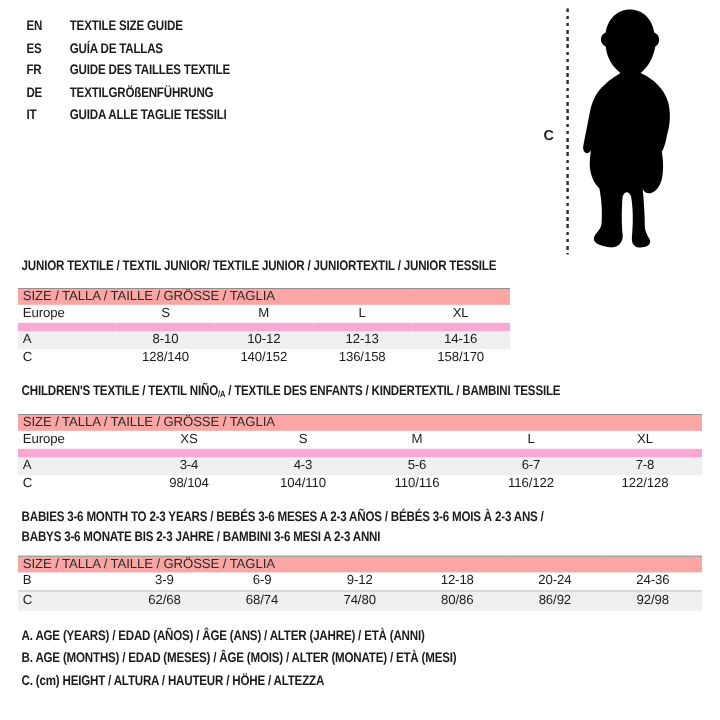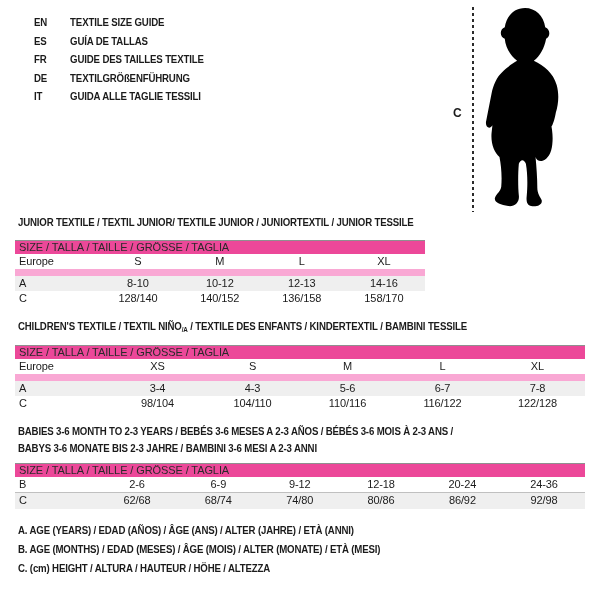--- a/index.html
+++ b/index.html
@@ -8,21 +8,21 @@
     position:relative;
     width:600px; height:600px;
     background:#ffffff;
     font-family:"Liberation Sans", sans-serif;
     color:#1b1b1b;
     overflow:hidden;
   }
   .condensed { transform:scaleX(0.84); transform-origin:0 50%; white-space:nowrap; }
 
   
-  .lang-block { position:absolute; left:22px; top:13px;margin-left:12px; }
+  .lang-block { position:absolute; left:22px; top:13px; }
   .lang-row { display:flex; font-weight:bold; font-size:11.5px; line-height:18.5px;
               letter-spacing:-0.2px; transform:scaleX(0.84); transform-origin:0 50%; white-space:nowrap; }
   .lang-code { width:43px; }
 
   
   .figure { position:absolute; left:445px; top:0; width:150px; height:215px; }
   .height-line { position:absolute; left:27px; top:7px; width:2px; height:205px;
     background:repeating-linear-gradient(to bottom, #2b2b2b 0 3px, transparent 3px 6px); }
   .figure-label { position:absolute; left:8px; top:106px; font-weight:bold; font-size:12px; }
   .baby-svg { position:absolute; left:36px; top:6px; }
@@ -34,21 +34,21 @@
   .t2-title { top:318px; }
   .t3-title { top:423px; }
   .sub { font-size:7.5px; vertical-align:-2px; }
 
   table.size-table { position:absolute; left:15px; border-collapse:collapse;
                      font-size:11px; table-layout:fixed; letter-spacing:-0.1px; }
   .t1 { top:240px; width:410px; }
   .t2 { top:345px; width:570px; }
   .t3 { top:463px; width:570px; }
   .size-table td { text-align:center; height:16px; padding:0; line-height:15px; color:#1b1b1b; }
-  .size-table td.bar { background:#ec4899; border-top:1px solid #8f8f8f;
+  .size-table td.bar { background:#fca5a5; border-top:1px solid #8f8f8f;
                        text-align:left; padding-left:5px; height:13px; line-height:12px;
                        color:#2a2a2a; font-size:11px; }
   .size-table td:first-child { text-align:left; padding-left:4px; }
   .t1 td:first-child, .t2 td:first-child { width:72px; }
   .t3 td:first-child { width:52px; }
   .label-row td { border-bottom:7px solid #f9a8d4; }
   .b-row td { border-bottom:1px solid #c0c0c0; }
   .alt td { background:#efefef; }
 
   
@@ -199,21 +199,21 @@
   <div class="condensed">BABYS 3-6 MONATE BIS 2-3 JAHRE / BAMBINI 3-6 MESI A 2-3 ANNI</div>
 </div>
 
 <table class="size-table t3">
   <tbody>
       <tr>
     <td class="bar" colspan="7">SIZE / TALLA / TAILLE / GRÖSSE / TAGLIA</td>
   </tr>
   <tr class="b-row">
     <td>B</td>
-    <td>2-6</td>
+    <td>3-9</td>
     <td>6-9</td>
     <td>9-12</td>
     <td>12-18</td>
     <td>20-24</td>
     <td>24-36</td>
   </tr>
   <tr class="alt">
     <td>C</td>
     <td>62/68</td>
     <td>68/74</td>

